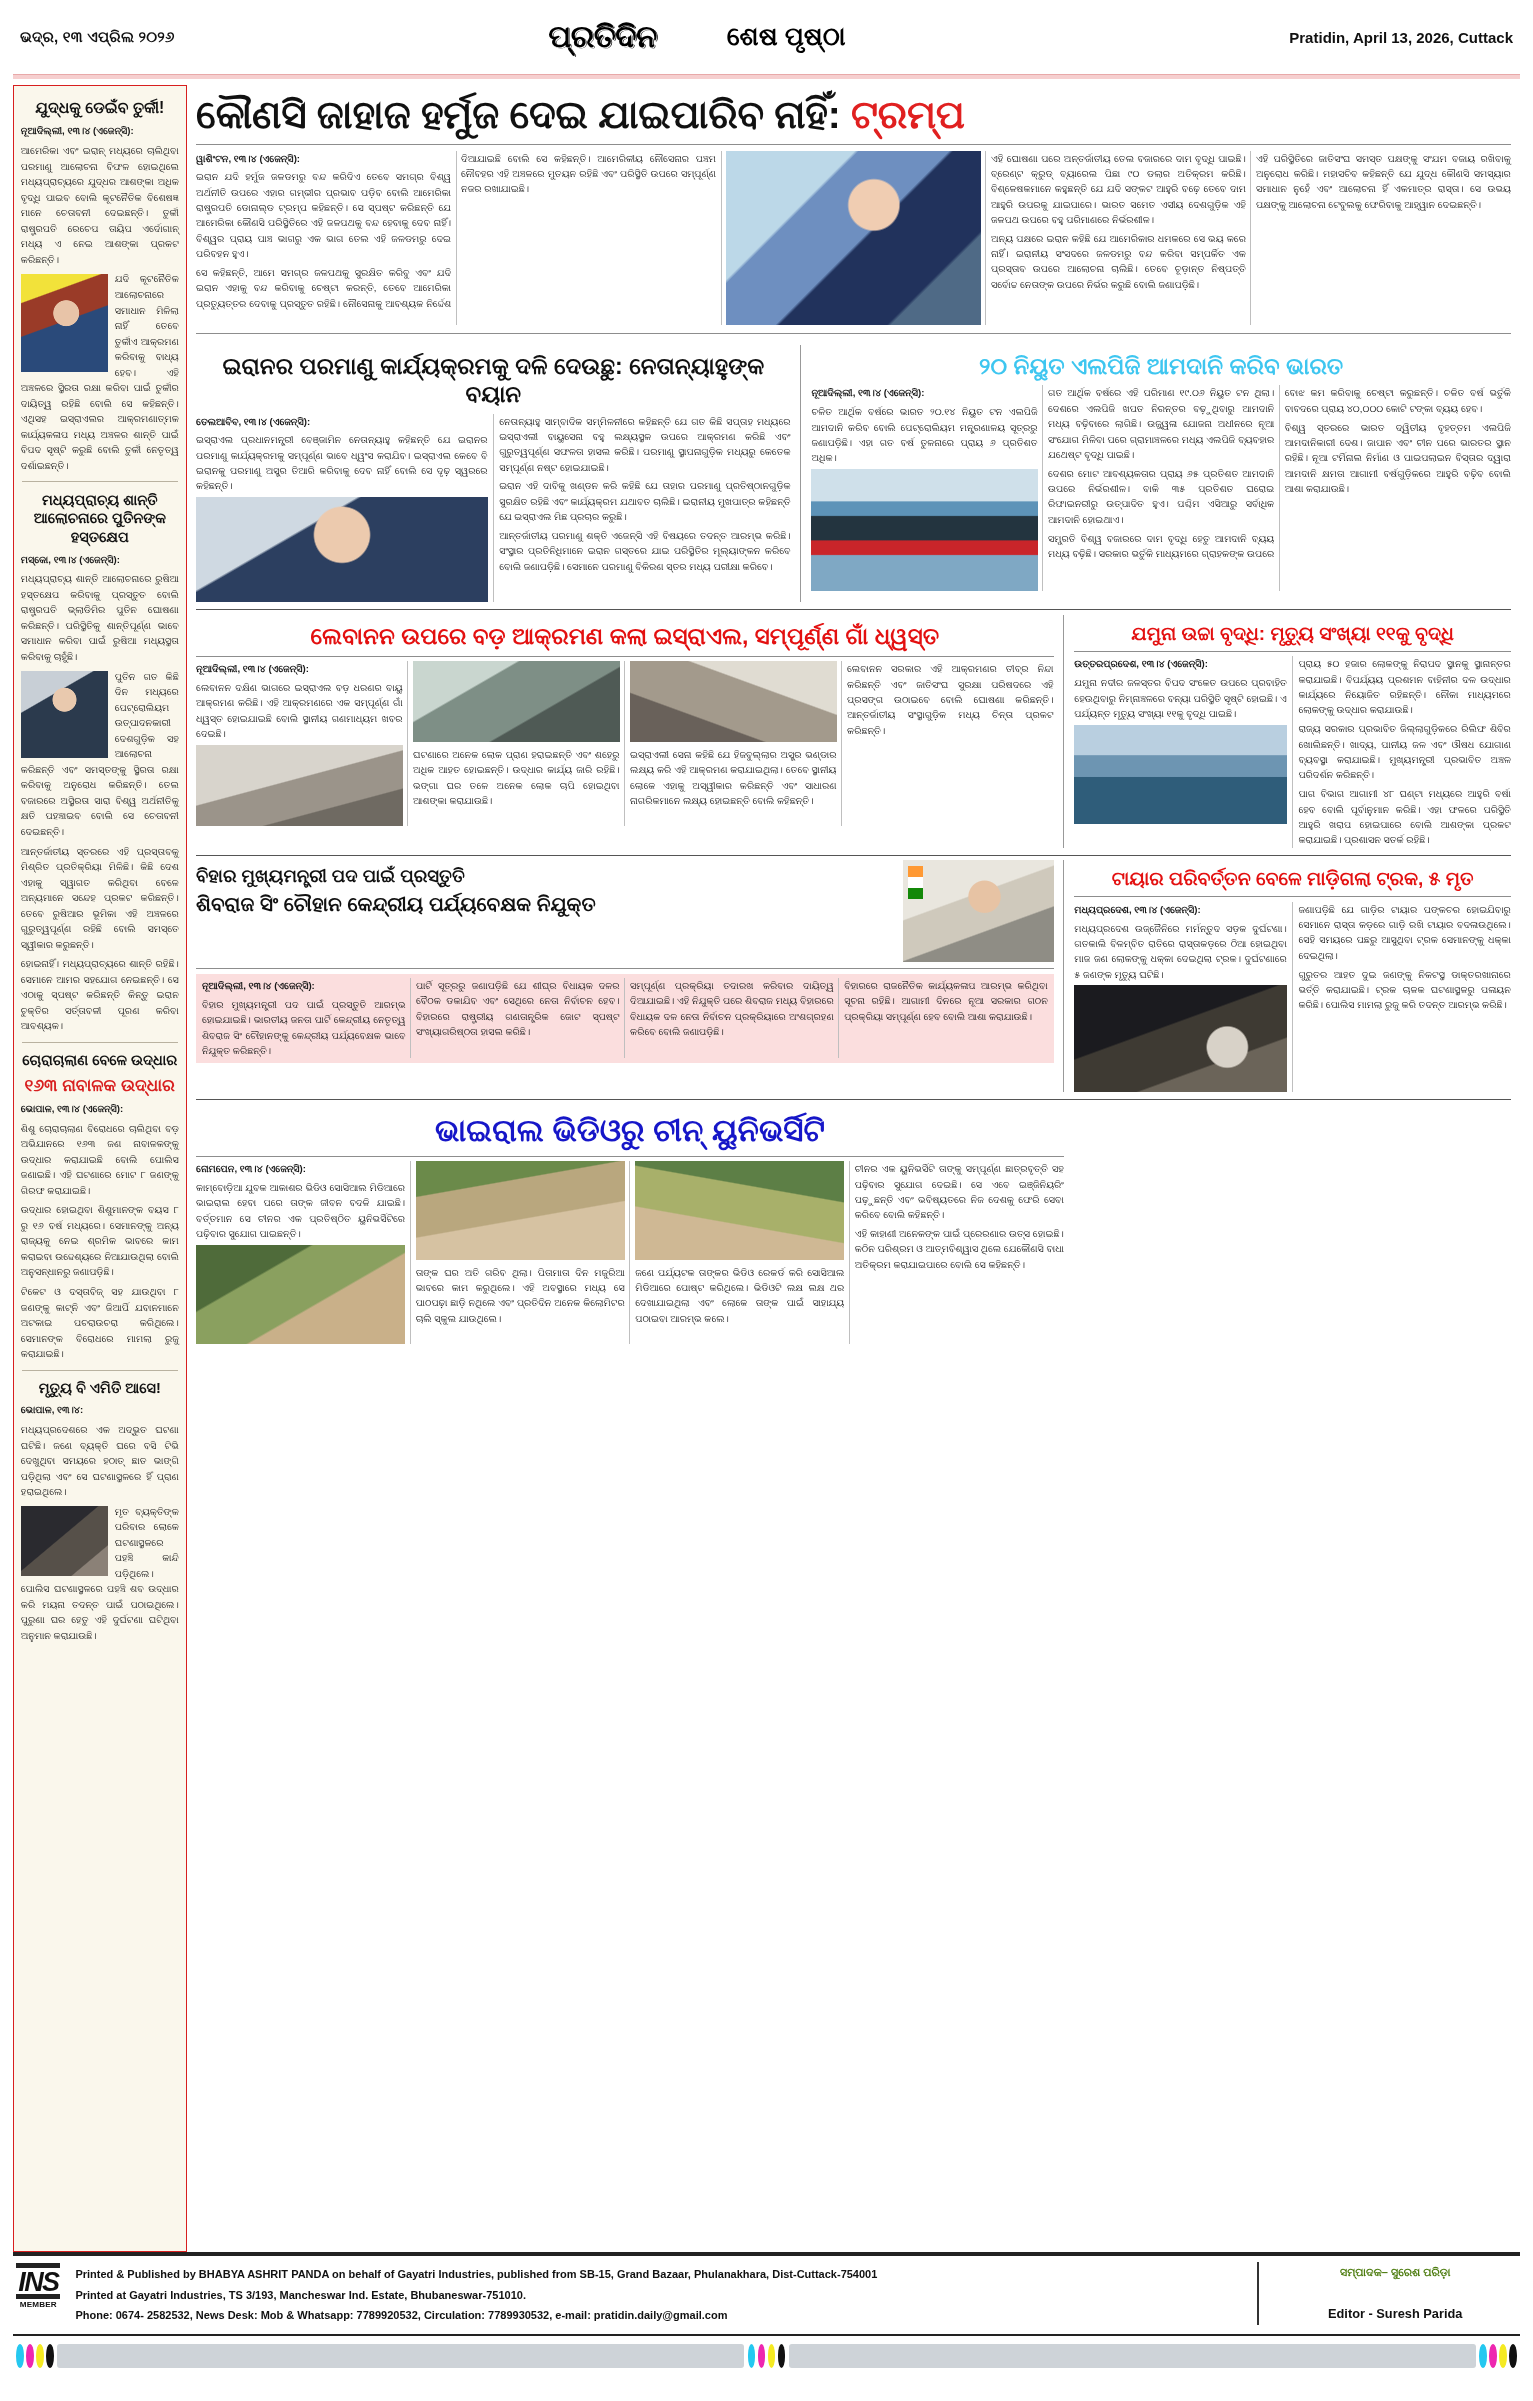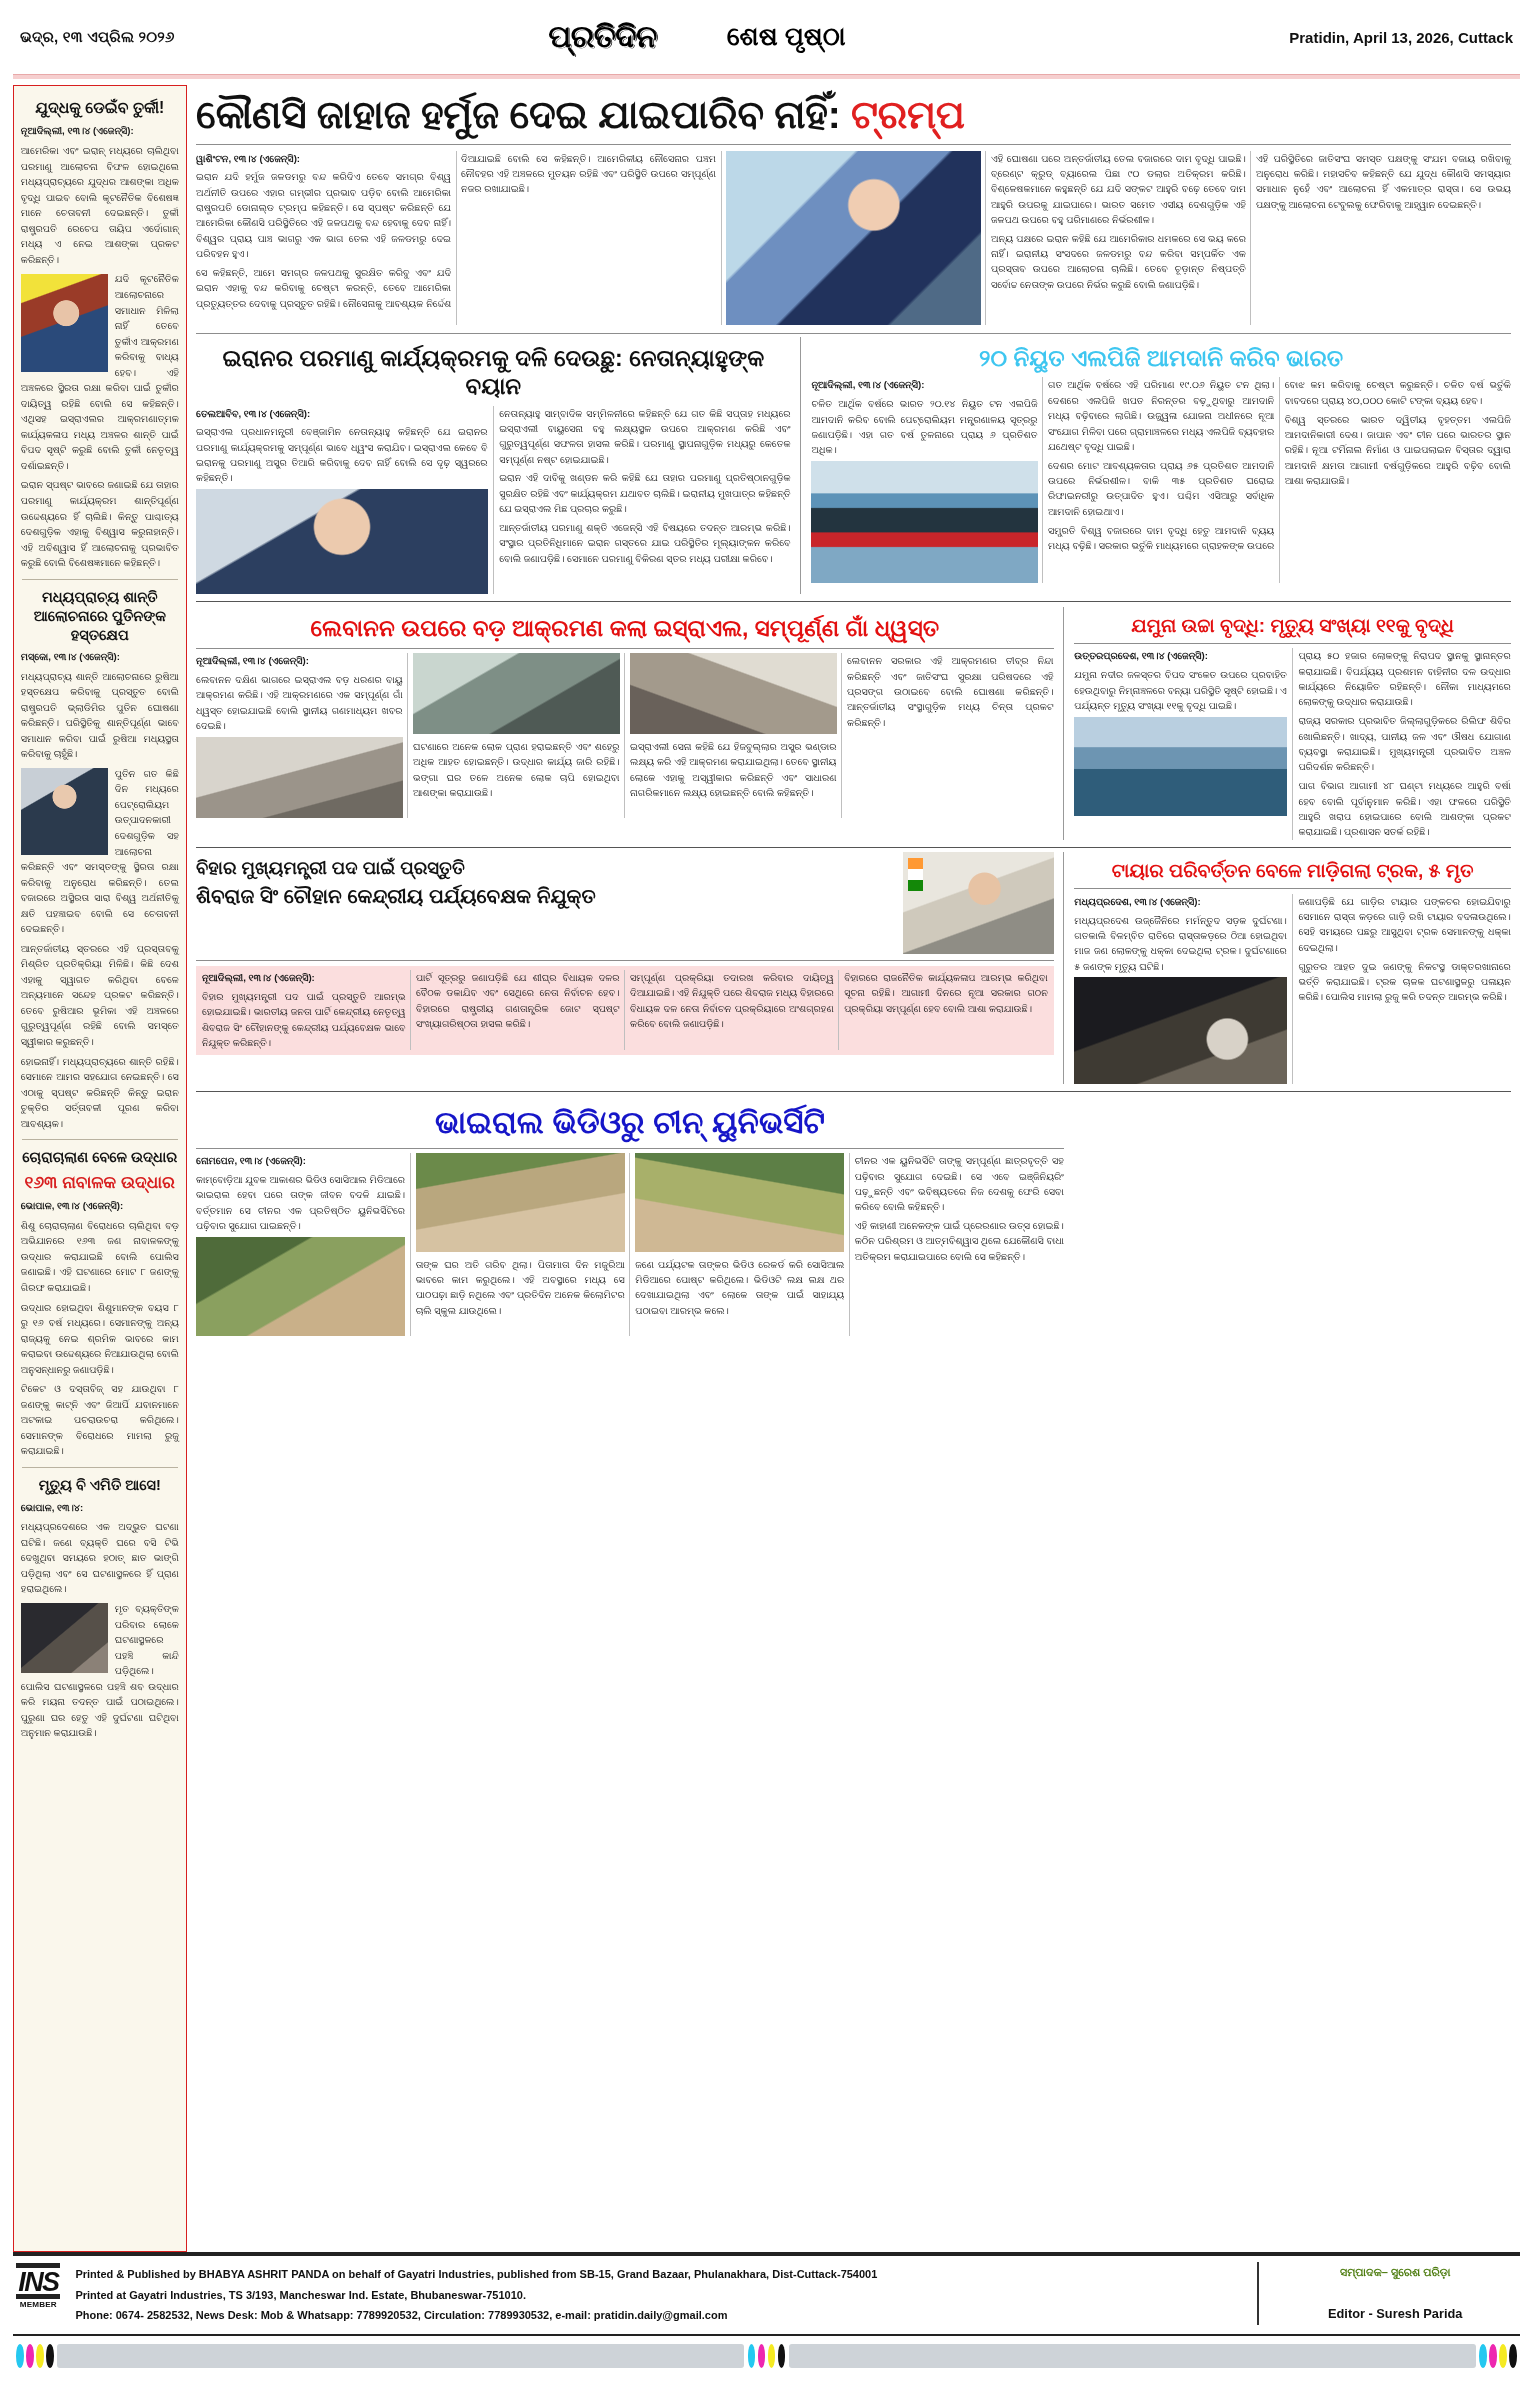--- a/index.html
+++ b/index.html
@@ -241,21 +241,20 @@
 
   <div class="col-left">
     <div class="sidebar-box">
 
       <div class="sb-head">ଯୁଦ୍ଧକୁ ଡେଇଁବ ତୁର୍କୀ!</div>
       <div class="sb-body">
         <p><b>ନୂଆଦିଲ୍ଲୀ, ୧୩।୪ (ଏଜେନ୍ସି):</b></p>
         <p>ଆମେରିକା ଏବଂ ଇରାନ୍ ମଧ୍ୟରେ ଚାଲିଥିବା ପରମାଣୁ ଆଲୋଚନା ବିଫଳ ହୋଇଥିଲେ ମଧ୍ୟପ୍ରାଚ୍ୟରେ ଯୁଦ୍ଧର ଆଶଙ୍କା ଅଧିକ ବୃଦ୍ଧି ପାଇବ ବୋଲି କୂଟନୈତିକ ବିଶେଷଜ୍ଞ ମାନେ ଚେତାବନୀ ଦେଇଛନ୍ତି। ତୁର୍କୀ ରାଷ୍ଟ୍ରପତି ରେଚେପ ତାୟିପ ଏର୍ଦୋଗାନ୍ ମଧ୍ୟ ଏ ନେଇ ଆଶଙ୍କା ପ୍ରକଟ କରିଛନ୍ତି।</p>
         <div class="photo fl img-erdogan" style="width:87px;height:98px;"></div>
         <p>ଯଦି କୂଟନୈତିକ ଆଲୋଚନାରେ ସମାଧାନ ମିଳିଲା ନାହିଁ ତେବେ ତୁର୍କୀଏ ଆକ୍ରମଣ କରିବାକୁ ବାଧ୍ୟ ହେବ। ଏହି ଅଞ୍ଚଳରେ ସ୍ଥିରତା ରକ୍ଷା କରିବା ପାଇଁ ତୁର୍କୀର ଦାୟିତ୍ୱ ରହିଛି ବୋଲି ସେ କହିଛନ୍ତି। ଏଥିସହ ଇସ୍ରାଏଲର ଆକ୍ରମଣାତ୍ମକ କାର୍ଯ୍ୟକଳାପ ମଧ୍ୟ ଅଞ୍ଚଳର ଶାନ୍ତି ପାଇଁ ବିପଦ ସୃଷ୍ଟି କରୁଛି ବୋଲି ତୁର୍କୀ ନେତୃତ୍ୱ ଦର୍ଶାଇଛନ୍ତି।</p>
-        <p>ଇରାନ ସ୍ପଷ୍ଟ ଭାବରେ ଜଣାଇଛି ଯେ ତାହାର ପରମାଣୁ କାର୍ଯ୍ୟକ୍ରମ ଶାନ୍ତିପୂର୍ଣ୍ଣ ଉଦ୍ଦେଶ୍ୟରେ ହିଁ ଚାଲିଛି। କିନ୍ତୁ ପାଶ୍ଚାତ୍ୟ ଦେଶଗୁଡ଼ିକ ଏହାକୁ ବିଶ୍ୱାସ କରୁନାହାନ୍ତି। ଏହି ଅବିଶ୍ୱାସ ହିଁ ଆଲୋଚନାକୁ ପ୍ରଭାବିତ କରୁଛି ବୋଲି ବିଶେଷଜ୍ଞମାନେ କହିଛନ୍ତି।</p>
       </div>
 
       <hr class="sb-divider">
 
       <div class="sb-head-sm">ମଧ୍ୟପ୍ରାଚ୍ୟ ଶାନ୍ତି ଆଲୋଚନାରେ ପୁତିନଙ୍କ ହସ୍ତକ୍ଷେପ</div>
       <div class="sb-body">
         <p><b>ମସ୍କୋ, ୧୩।୪ (ଏଜେନ୍ସି):</b></p>
         <p>ମଧ୍ୟପ୍ରାଚ୍ୟ ଶାନ୍ତି ଆଲୋଚନାରେ ରୁଷିଆ ହସ୍ତକ୍ଷେପ କରିବାକୁ ପ୍ରସ୍ତୁତ ବୋଲି ରାଷ୍ଟ୍ରପତି ଭ୍ଲାଡିମିର ପୁତିନ ଘୋଷଣା କରିଛନ୍ତି। ପରିସ୍ଥିତିକୁ ଶାନ୍ତିପୂର୍ଣ୍ଣ ଭାବେ ସମାଧାନ କରିବା ପାଇଁ ରୁଷିଆ ମଧ୍ୟସ୍ଥତା କରିବାକୁ ଚାହୁଁଛି।</p>
         <div class="photo fl img-putin" style="width:87px;height:87px;"></div>
         <p>ପୁତିନ ଗତ କିଛି ଦିନ ମଧ୍ୟରେ ପେଟ୍ରୋଲିୟମ ଉତ୍ପାଦନକାରୀ ଦେଶଗୁଡ଼ିକ ସହ ଆଲୋଚନା କରିଛନ୍ତି ଏବଂ ସମସ୍ତଙ୍କୁ ସ୍ଥିରତା ରକ୍ଷା କରିବାକୁ ଅନୁରୋଧ କରିଛନ୍ତି। ତେଲ ବଜାରରେ ଅସ୍ଥିରତା ସାରା ବିଶ୍ୱ ଅର୍ଥନୀତିକୁ କ୍ଷତି ପହଞ୍ଚାଇବ ବୋଲି ସେ ଚେତାବନୀ ଦେଇଛନ୍ତି।</p>
@@ -303,21 +302,21 @@
           <div class="photo img-trump" style="width:100%;height:174px;margin:2.3px 0 4.6px 0;"></div>
           <p>ଏହି ଘୋଷଣା ପରେ ଅନ୍ତର୍ଜାତୀୟ ତେଲ ବଜାରରେ ଦାମ ବୃଦ୍ଧି ପାଇଛି। ବ୍ରେଣ୍ଟ କ୍ରୁଡ୍ ବ୍ୟାରେଲ ପିଛା ୯୦ ଡଲାର ଅତିକ୍ରମ କରିଛି। ବିଶ୍ଳେଷକମାନେ କହୁଛନ୍ତି ଯେ ଯଦି ସଙ୍କଟ ଆହୁରି ବଢ଼େ ତେବେ ଦାମ ଆହୁରି ଉପରକୁ ଯାଇପାରେ। ଭାରତ ସମେତ ଏସୀୟ ଦେଶଗୁଡ଼ିକ ଏହି ଜଳପଥ ଉପରେ ବହୁ ପରିମାଣରେ ନିର୍ଭରଶୀଳ।</p>
           <p>ଅନ୍ୟ ପକ୍ଷରେ ଇରାନ କହିଛି ଯେ ଆମେରିକାର ଧମକରେ ସେ ଭୟ କରେ ନାହିଁ। ଇରାନୀୟ ସଂସଦରେ ଜଳଡମରୁ ବନ୍ଦ କରିବା ସମ୍ପର୍କିତ ଏକ ପ୍ରସ୍ତାବ ଉପରେ ଆଲୋଚନା ଚାଲିଛି। ତେବେ ଚୂଡ଼ାନ୍ତ ନିଷ୍ପତ୍ତି ସର୍ବୋଚ୍ଚ ନେତାଙ୍କ ଉପରେ ନିର୍ଭର କରୁଛି ବୋଲି ଜଣାପଡ଼ିଛି।</p>
           <p>ଏହି ପରିସ୍ଥିତିରେ ଜାତିସଂଘ ସମସ୍ତ ପକ୍ଷଙ୍କୁ ସଂଯମ ବଜାୟ ରଖିବାକୁ ଅନୁରୋଧ କରିଛି। ମହାସଚିବ କହିଛନ୍ତି ଯେ ଯୁଦ୍ଧ କୌଣସି ସମସ୍ୟାର ସମାଧାନ ନୁହେଁ ଏବଂ ଆଲୋଚନା ହିଁ ଏକମାତ୍ର ରାସ୍ତା। ସେ ଉଭୟ ପକ୍ଷଙ୍କୁ ଆଲୋଚନା ଟେବୁଲକୁ ଫେରିବାକୁ ଆହ୍ୱାନ ଦେଇଛନ୍ତି।</p>
         </div>
       </div>
     </div>
 
     <div class="rule-thin" style="margin-top:8.1px;"></div>
 
-    <div style="display:flex;gap:10.5px;margin-top:3px;">
+    <div style="display:flex;gap:10.5px;margin-top:11px;">
       <div style="flex:0 0 46%;border-right:1.2px solid #999;padding-right:9.3px;">
         <div class="hl-2">ଇରାନର ପରମାଣୁ କାର୍ଯ୍ୟକ୍ରମକୁ ଦଳି ଦେଉଛୁ: ନେତାନ୍ୟାହୁଙ୍କ ବୟାନ</div>
         <div class="body-cols-2 btext">
           <p><b>ତେଲଆବିବ, ୧୩।୪ (ଏଜେନ୍ସି):</b></p>
           <p>ଇସ୍ରାଏଲ ପ୍ରଧାନମନ୍ତ୍ରୀ ବେଞ୍ଜାମିନ ନେତାନ୍ୟାହୁ କହିଛନ୍ତି ଯେ ଇରାନର ପରମାଣୁ କାର୍ଯ୍ୟକ୍ରମକୁ ସମ୍ପୂର୍ଣ୍ଣ ଭାବେ ଧ୍ୱଂସ କରାଯିବ। ଇସ୍ରାଏଲ କେବେ ବି ଇରାନକୁ ପରମାଣୁ ଅସ୍ତ୍ର ତିଆରି କରିବାକୁ ଦେବ ନାହିଁ ବୋଲି ସେ ଦୃଢ଼ ସ୍ୱରରେ କହିଛନ୍ତି।</p>
           <div class="photo img-netanyahu" style="width:100%;height:105px;margin:2.3px 0 4.6px 0;"></div>
           <p>ନେତାନ୍ୟାହୁ ସାମ୍ବାଦିକ ସମ୍ମିଳନୀରେ କହିଛନ୍ତି ଯେ ଗତ କିଛି ସପ୍ତାହ ମଧ୍ୟରେ ଇସ୍ରାଏଲୀ ବାୟୁସେନା ବହୁ ଲକ୍ଷ୍ୟସ୍ଥଳ ଉପରେ ଆକ୍ରମଣ କରିଛି ଏବଂ ଗୁରୁତ୍ୱପୂର୍ଣ୍ଣ ସଫଳତା ହାସଲ କରିଛି। ପରମାଣୁ ସ୍ଥାପନାଗୁଡ଼ିକ ମଧ୍ୟରୁ କେତେକ ସମ୍ପୂର୍ଣ୍ଣ ନଷ୍ଟ ହୋଇଯାଇଛି।</p>
           <p>ଇରାନ ଏହି ଦାବିକୁ ଖଣ୍ଡନ କରି କହିଛି ଯେ ତାହାର ପରମାଣୁ ପ୍ରତିଷ୍ଠାନଗୁଡ଼ିକ ସୁରକ୍ଷିତ ରହିଛି ଏବଂ କାର୍ଯ୍ୟକ୍ରମ ଯଥାବତ ଚାଲିଛି। ଇରାନୀୟ ମୁଖପାତ୍ର କହିଛନ୍ତି ଯେ ଇସ୍ରାଏଲ ମିଛ ପ୍ରଚାର କରୁଛି।</p>
           <p>ଆନ୍ତର୍ଜାତୀୟ ପରମାଣୁ ଶକ୍ତି ଏଜେନ୍ସି ଏହି ବିଷୟରେ ତଦନ୍ତ ଆରମ୍ଭ କରିଛି। ସଂସ୍ଥାର ପ୍ରତିନିଧିମାନେ ଇରାନ ଗସ୍ତରେ ଯାଇ ପରିସ୍ଥିତିର ମୂଲ୍ୟାଙ୍କନ କରିବେ ବୋଲି ଜଣାପଡ଼ିଛି। ସେମାନେ ପରମାଣୁ ବିକିରଣ ସ୍ତର ମଧ୍ୟ ପରୀକ୍ଷା କରିବେ।</p>
         </div>

